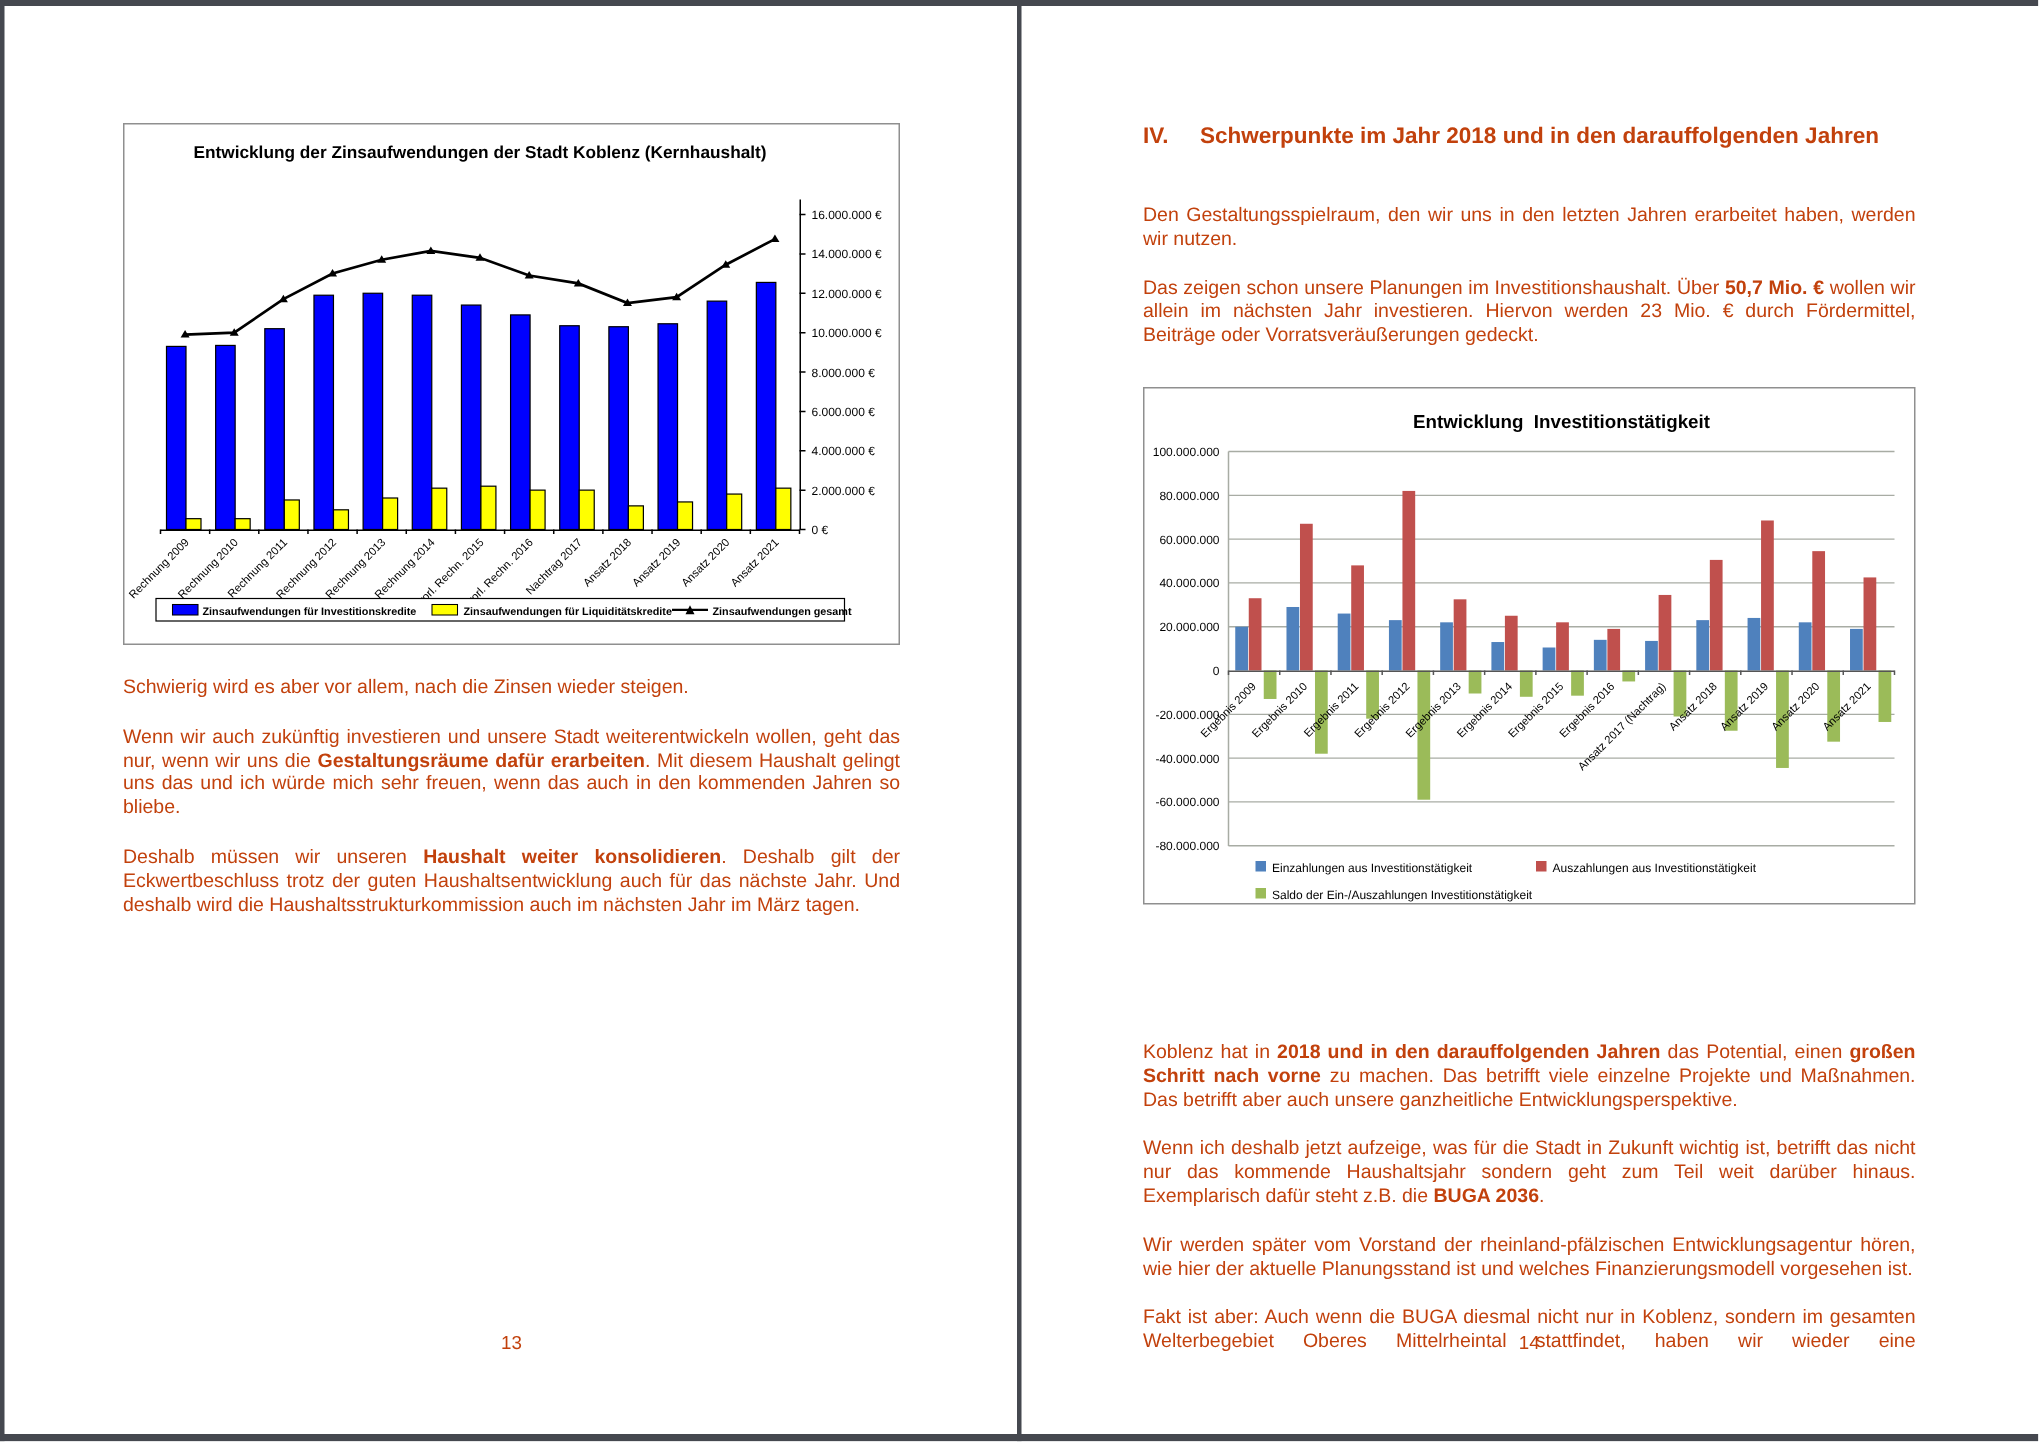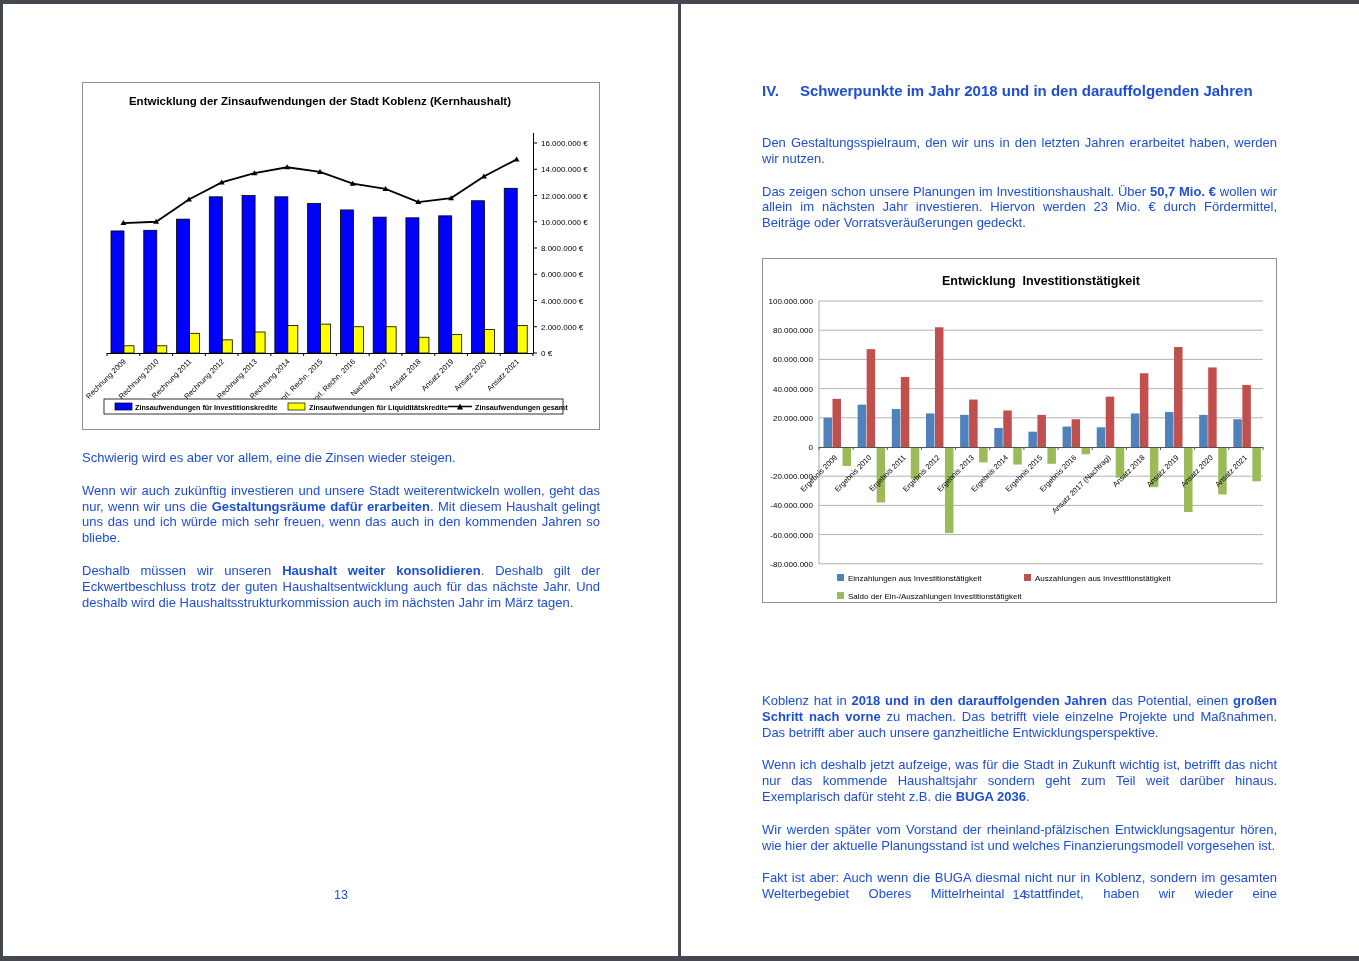--- a/index.html
+++ b/index.html
@@ -1,18 +1,18 @@
 <!DOCTYPE html>
 <html><head>
 <meta charset="utf-8">
 <style>
   html,body { margin:0; padding:0; background:#ffffff; }
   body { width:1359px; height:961px; }
   .viewer { position:relative; width:1359px; height:961px; background:#ffffff;
-            font-family:"Liberation Sans", sans-serif; color:#1d4ed8; overflow:hidden; }
+            font-family:"Liberation Sans", sans-serif; color:#c2410c; overflow:hidden; }
   .edge { position:absolute; background:#45484f; }
   .edge-top { left:0; top:0; width:1359px; height:4px; }
   .edge-bottom { left:0; top:956px; width:1359px; height:5px; }
   .edge-left { left:0; top:0; width:3px; height:961px; }
   .divider { position:absolute; left:678px; top:0; width:3px; height:961px; background:#45484f; }
 
   .chart-box { position:absolute; background:#ffffff; border:1px solid #8f8f8f; }
   #chart1 { left:82px; top:82px; width:516px; height:346px; }
   #chart2 { left:762px; top:258px; width:513px; height:343px; }
   svg { display:block; font-family:"Liberation Sans", sans-serif; }
@@ -138,21 +138,21 @@
         <rect x="32" y="320" width="17" height="7" fill="#0000ff" stroke="#000" stroke-width="0.7"></rect>
         <text x="52" y="327" font-size="7.2px" font-weight="bold">Zinsaufwendungen für Investitionskredite</text>
         <rect x="205" y="320" width="17" height="7" fill="#ffff00" stroke="#000" stroke-width="0.7"></rect>
         <text x="226" y="327" font-size="7.2px" font-weight="bold">Zinsaufwendungen für Liquiditätskredite</text>
         <line x1="365" y1="323.5" x2="389" y2="323.5" stroke="#000" stroke-width="1.5"></line>
         <path d="M 374 326.5 L 380 326.5 L 377 320.5 Z" fill="#000"></path>
         <text x="392" y="327" font-size="7.2px" font-weight="bold">Zinsaufwendungen gesamt</text>
       </svg>
     </div>
   <div class="text-block" id="p13-text">
-      <p class="para"><span>Schwierig wird es aber vor allem, eine die Zinsen wieder steigen.</span></p>
+      <p class="para"><span>Schwierig wird es aber vor allem, nach die Zinsen wieder steigen.</span></p>
       <p class="para"><span>Wenn wir auch zukünftig investieren und unsere Stadt weiterentwickeln wollen, geht das nur, wenn wir uns die </span><span class="b">Gestaltungsräume dafür erarbeiten</span><span>. Mit diesem Haushalt gelingt uns das und ich würde mich sehr freuen, wenn das auch in den kommenden Jahren so bliebe.</span></p>
       <p class="para"><span>Deshalb müssen wir unseren </span><span class="b">Haushalt weiter konsolidieren</span><span>. Deshalb gilt der Eckwertbeschluss trotz der guten Haushaltsentwicklung auch für das nächste Jahr. Und deshalb wird die Haushaltsstrukturkommission auch im nächsten Jahr im März tagen.</span></p>
     </div>
   <div class="page-num" id="pn13">13</div>
 
   <div class="heading">
     <span class="hnum">IV.</span>
     <span class="htext">Schwerpunkte im Jahr 2018 und in den darauffolgenden Jahren</span>
   </div>
   <div class="text-block" id="p14-top">

